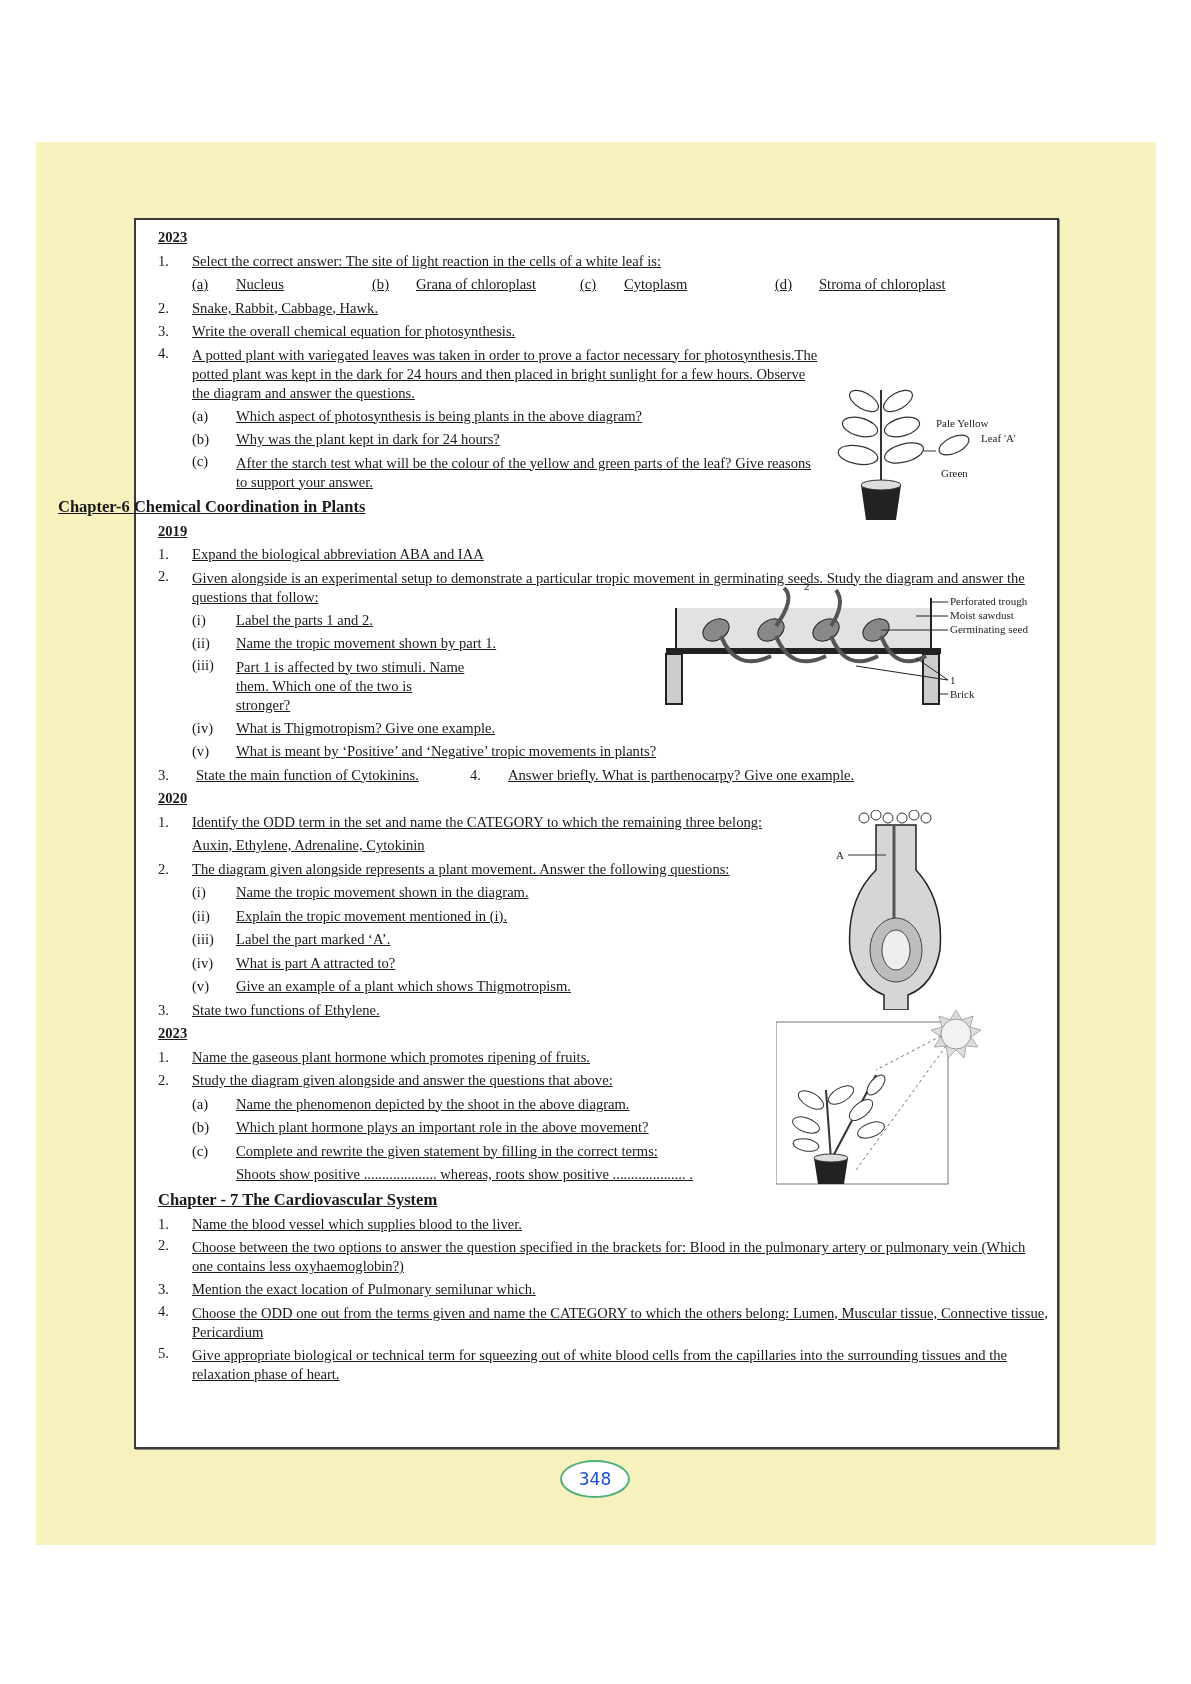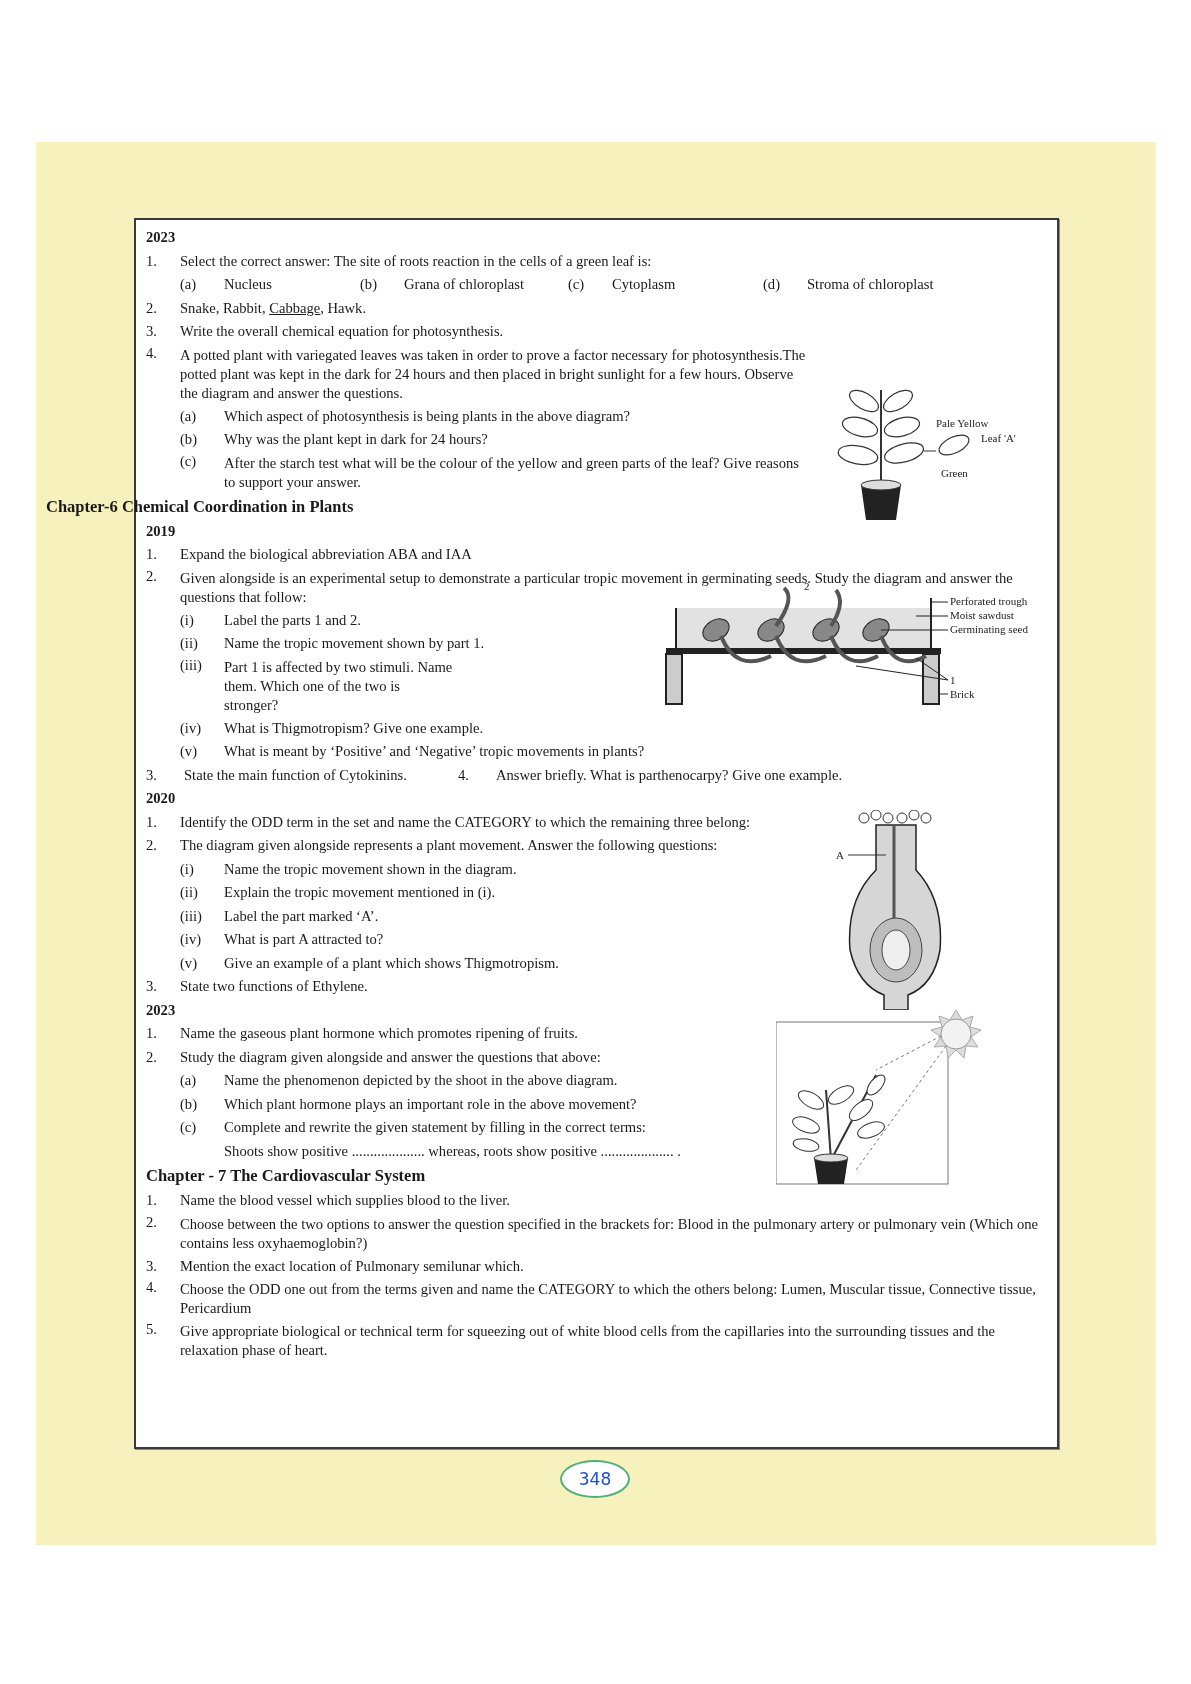--- a/index.html
+++ b/index.html
@@ -1,21 +1,21 @@
 <!DOCTYPE html>
 <html><head>
 <meta charset="utf-8">
 <style>
   html, body { margin:0; padding:0; background:#ffffff; }
   body { width:1191px; height:1684px; position:relative; overflow:hidden;
          font-family:"Liberation Serif", serif; color:#1a1a1a; }
   .sheet { position:absolute; left:36px; top:142px; width:1120px; height:1403px; background:#f7f1bd; }
   .frame { position:absolute; left:134px; top:218px; width:921px; height:1227px;
            background:#ffffff; border:2px solid #3a3a3a; box-shadow:1px 1px 0 #888; }
-  .content { position:absolute; left:10px; top:6px; right:8px; font-size:14.6px; line-height:23.5px; }
+  .content { position:absolute; left:22px; top:6px; right:8px; font-size:14.6px; line-height:23.5px;text-decoration:underline; }
   .year { font-weight:bold; font-size:14.6px; }
   .q { position:relative; padding-left:34px; }
   .q .num { position:absolute; left:0; top:0; }
   .sub { position:relative; padding-left:78px; }
   .sub .lbl { position:absolute; left:34px; top:0; }
   .tight { line-height:19px; padding-top:2px; padding-bottom:2px; }
   .chapter { text-align:left; font-weight:bold; font-size:16.5px; line-height:26px; }
   .opts { display:flex; padding-left:34px; }
   .opt { display:flex; }
   .opt .lbl { width:44px; }
@@ -31,21 +31,21 @@
 <body>
 
 <div class="sheet"></div>
 
 <div class="frame">
   <div class="content">
 
     <div class="year">2023</div>
     <div class="q">
       <span class="num">1.</span>
-      <span>Select the correct answer: The site of roots reaction in the cells of a green leaf is:</span>
+      <span>Select the correct answer: The site of light reaction in the cells of a white leaf is:</span>
     </div>
     <div class="opts">
       <div class="opt" style="width:180px">
           <span class="lbl">(a)</span>
           <span>Nucleus</span>
         </div>
       <div class="opt" style="width:208px">
           <span class="lbl">(b)</span>
           <span>Grana of chloroplast</span>
         </div>
@@ -98,20 +98,21 @@
       <div class="q" style="padding-left:38px">
         <span class="num">4.</span>
         <span>Answer briefly. What is parthenocarpy? Give one example.</span>
       </div>
     </div>
 
     <div class="year">2020</div>
     <div class="q">
       <span class="num">1.</span>
       <div>Identify the ODD term in the set and name the CATEGORY to which the remaining three belong:</div>
+      <div>Auxin, Ethylene, Adrenaline, Cytokinin</div>
     </div>
     <div class="q">
       <span class="num">2.</span>
       <span>The diagram given alongside represents a plant movement. Answer the following questions:</span>
     </div>
     <div class="sub"><span class="lbl">(i)</span><span>Name the tropic movement shown in the diagram.</span></div>
     <div class="sub"><span class="lbl">(ii)</span><span>Explain the tropic movement mentioned in (i).</span></div>
     <div class="sub"><span class="lbl">(iii)</span><span>Label the part marked ‘A’.</span></div>
     <div class="sub"><span class="lbl">(iv)</span><span>What is part A attracted to?</span></div>
     <div class="sub"><span class="lbl">(v)</span><span>Give an example of a plant which shows Thigmotropism.</span></div>

